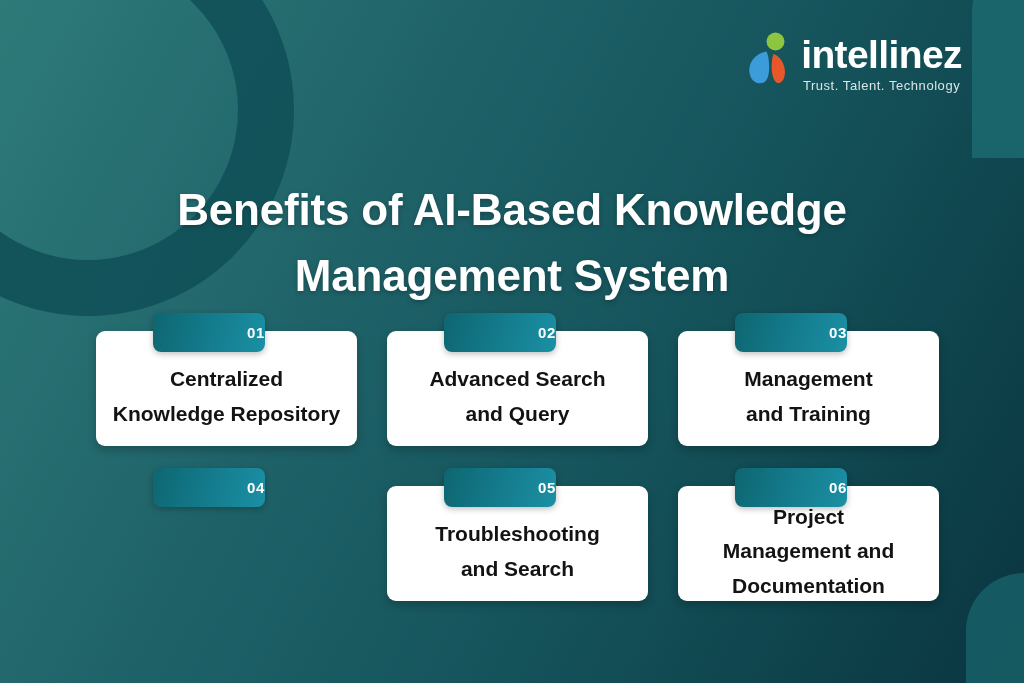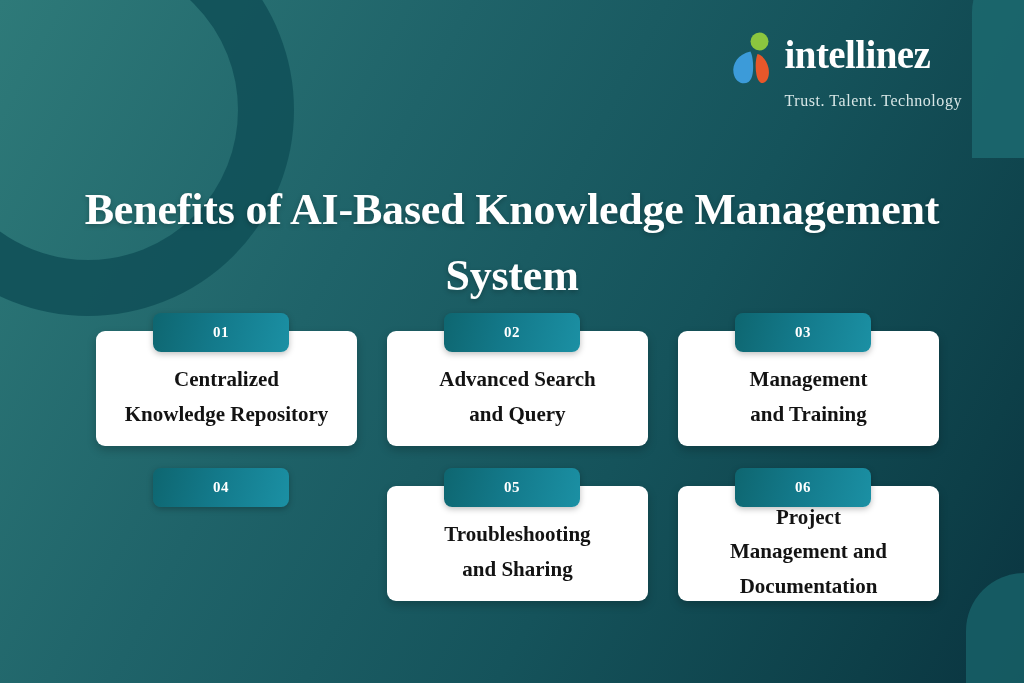--- a/index.html
+++ b/index.html
@@ -5,21 +5,21 @@
   html, body {
     margin: 0;
     padding: 0;
     background: #0f3d42;
   }
   #stage {
     position: relative;
     width: 1024px;
     height: 683px;
     overflow: hidden;
-    font-family: Liberation Serif, serif;
+    font-family: Liberation Sans, sans-serif;
     background: linear-gradient(118deg, #2e7a79 0%, #1f6369 34%, #15535b 62%, #0d3f48 88%, #0a3440 100%);
   }
 
   
   .deco { position: absolute; pointer-events: none; }
 
   #deco-ring-topleft {
     left: -118px;
     top: -96px;
     width: 300px;
@@ -60,26 +60,26 @@
   #logo-text-block { padding-top: 3px; }
   #logo-wordmark {
     font-size: 39px;
     font-weight: bold;
     color: #ffffff;
     letter-spacing: -0.6px;
     line-height: 1;
     display: block;
   }
   #logo-tagline {
-    font-size: 16px;
+    font-size: 13px;
     color: #d7e6e6;
     letter-spacing: .55px;
     line-height: 1;
     display: block;
-    margin-top: 19px;
+    margin-top: 5px;
     text-align: center;
   }
 
   
   #page-title {
     position: absolute;
     left: 0;
     right: 0;
     top: 148px;
     text-align: center;
@@ -121,28 +121,28 @@
     box-sizing: border-box;
     display: flex;
     align-items: center;
     justify-content: center;
     padding: 4px 14px 2px;
   }
   .card-number-badge {
     position: absolute;
     left: 57px;
     top: 0;
-    width: 136px;
+    width: 112px;
     height: 39px;
     border-radius: 8px;
     background: linear-gradient(105deg, #0e6670 0%, #13798a 45%, #1b90a4 100%);
     box-shadow: 0 2px 6px rgba(0,0,0,.26);
     display: flex;
     align-items: center;
-    justify-content: center;
+    justify-content: flex-end;
     z-index: 2;
   }
   .card-number-badge span {
     color: #ffffff;
     font-size: 15px;
     font-weight: bold;
     letter-spacing: .6px;
   }
   .card-title {
     color: #131313;
@@ -224,21 +224,21 @@
       </div>
     </div>
 
     <div class="benefit-card">
       <div class="card-number-badge">
         <span>05</span>
       </div>
       <div class="card-body">
         <div class="card-title">
           <span class="tline">Troubleshooting</span>
-          <span class="tline">and Sharing</span>
+          <span class="tline">and Search</span>
         </div>
       </div>
     </div>
 
     <div class="benefit-card">
       <div class="card-number-badge">
         <span>06</span>
       </div>
       <div class="card-body">
         <div class="card-title">

